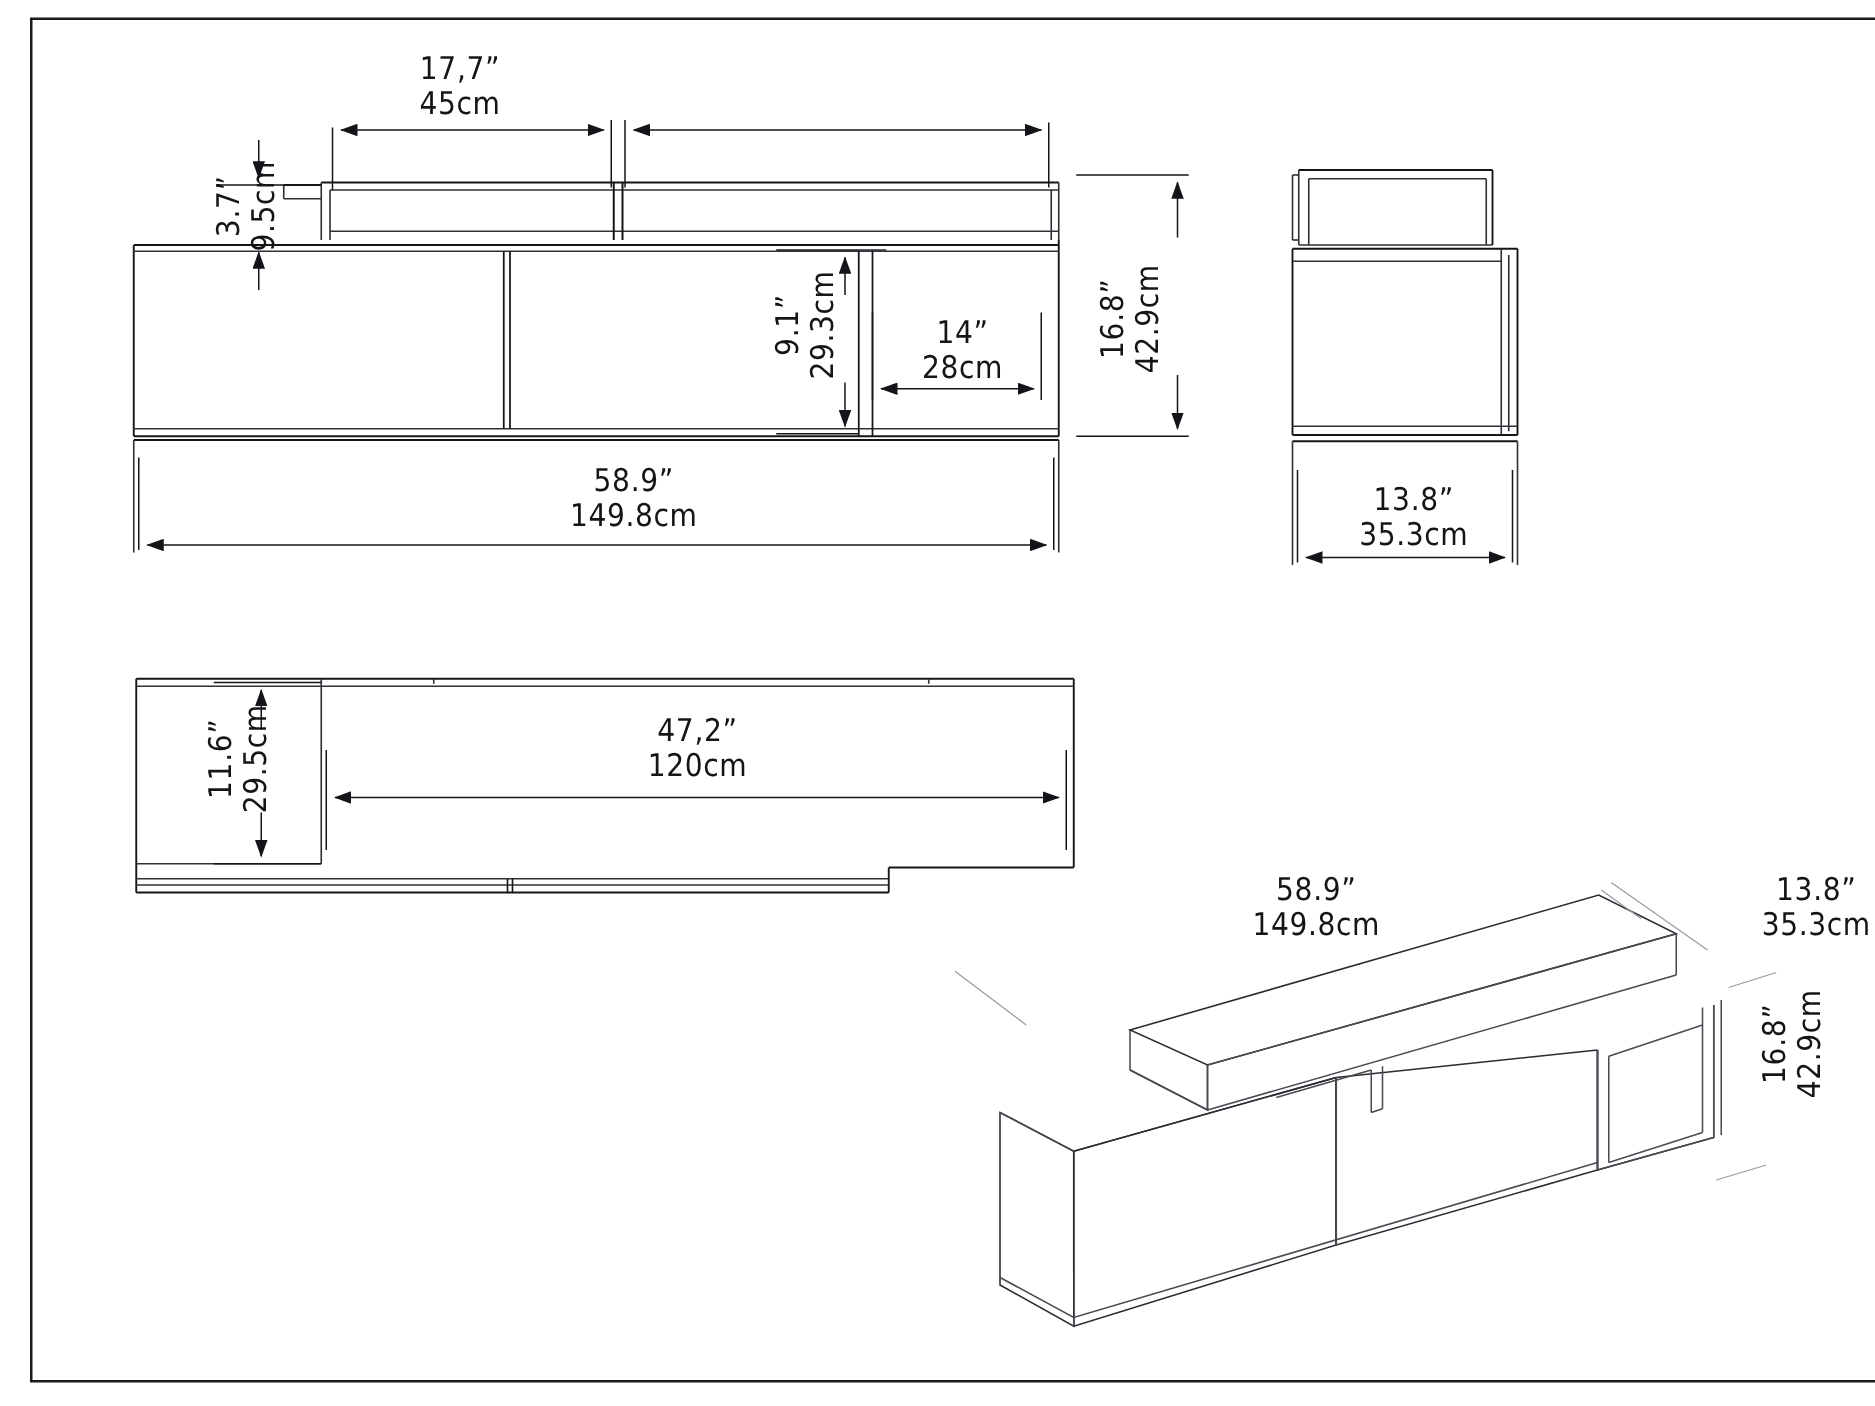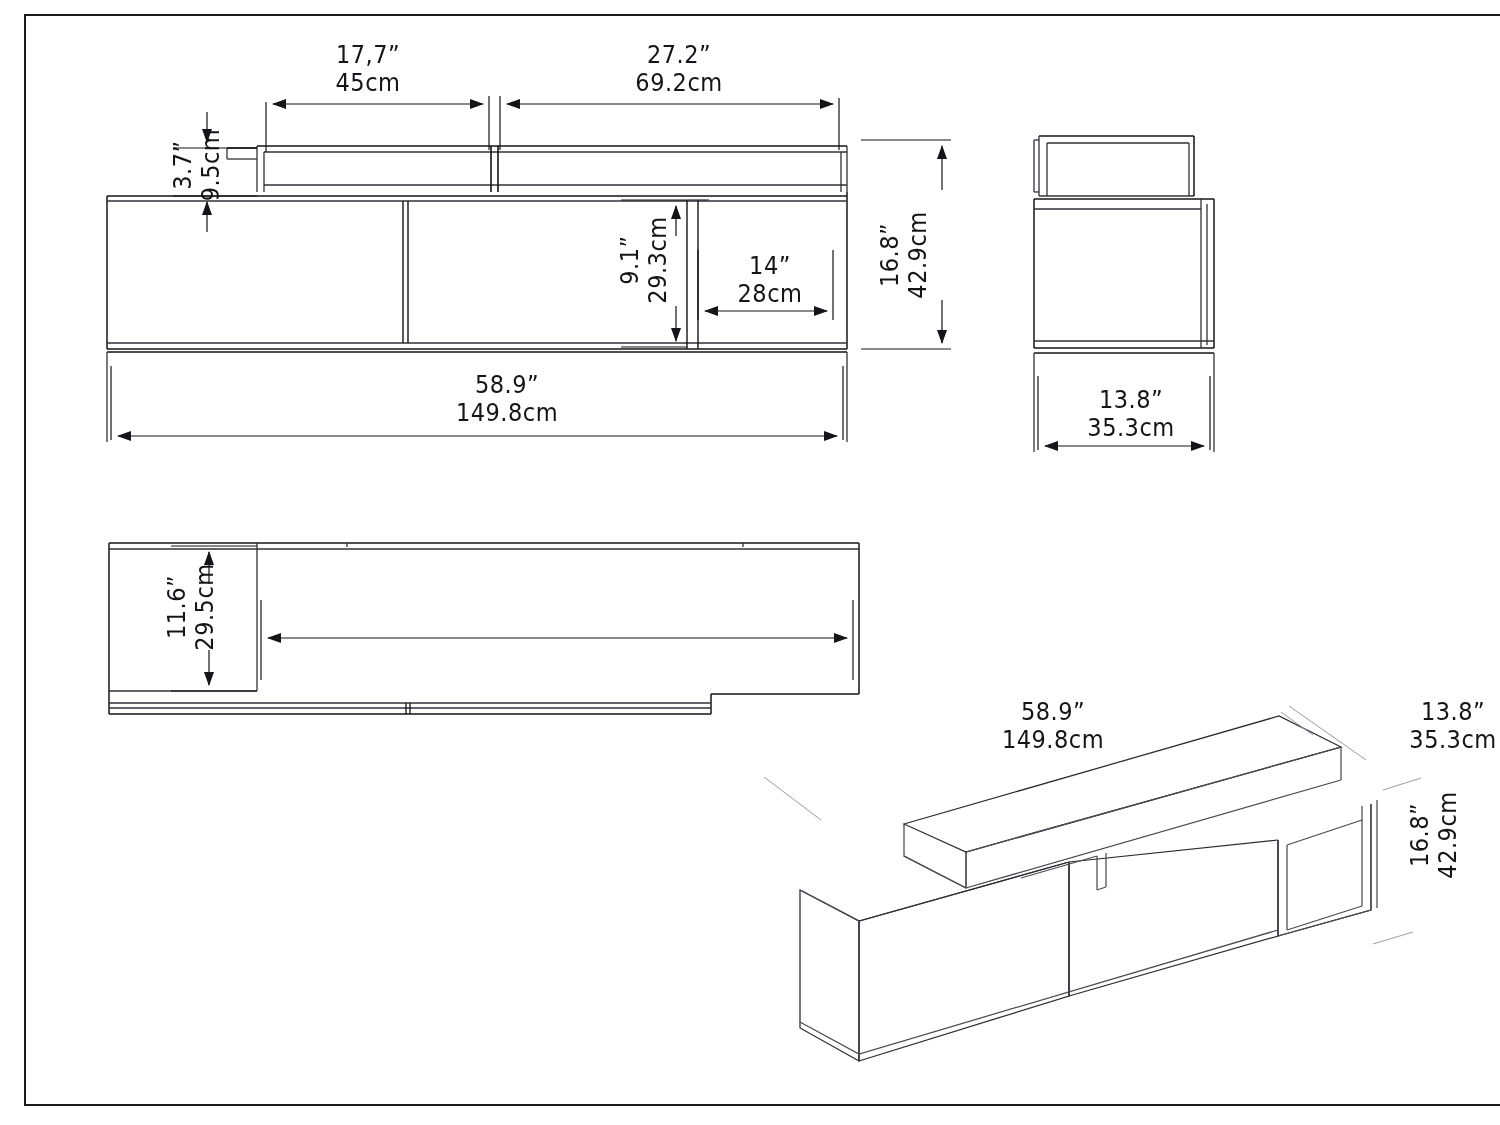--- a/index.html
+++ b/index.html
@@ -218,22 +218,20 @@
       <path d="M1260,712 L1292,735" stroke="#9a9aa4" stroke-width="1"></path>
       <path d="M1268,706 L1345,760" stroke="#9a9aa4" stroke-width="1"></path>
       <path d="M1352,944 L1392,932" stroke="#9a9aa4" stroke-width="1"></path>
       <path d="M1362,790 L1400,778" stroke="#9a9aa4" stroke-width="1"></path>
     </g>
   </svg>
 
   <div class="lbl" style="left:287px;top:41px;width:120px;">17,7”
 45cm</div>
 
-  <div class="lbl" style="left:588px;top:41px;width:140px;">27.2”
-69.2cm</div>
 
   <div class="lbl vert" style="left:148px;top:230px;width:130px;
               transform:rotate(-90deg);">3.7”
 9.5cm</div>
 
   <div class="lbl vert" style="left:595px;top:330px;width:140px;
               transform:rotate(-90deg);">9.1”
 29.3cm</div>
 
   <div class="lbl" style="left:694px;top:252px;width:110px;">14”
@@ -246,20 +244,22 @@
   <div class="lbl" style="left:411px;top:371px;width:150px;">58.9”
 149.8cm</div>
 
   <div class="lbl" style="left:1035px;top:386px;width:150px;">13.8”
 35.3cm</div>
 
   <div class="lbl vert" style="left:142px;top:682px;width:150px;
               transform:rotate(-90deg);">11.6”
 29.5cm</div>
 
+  <div class="lbl" style="left:467px;top:571px;width:140px;">47,2”
+120cm</div>
 
   <div class="lbl" style="left:957px;top:698px;width:150px;">58.9”
 149.8cm</div>
 
   <div class="lbl" style="left:1357px;top:698px;width:150px;">13.8”
 35.3cm</div>
 
   <div class="lbl vert" style="left:1385px;top:910px;width:150px;
               transform:rotate(-90deg);">16.8”
 42.9cm</div>

